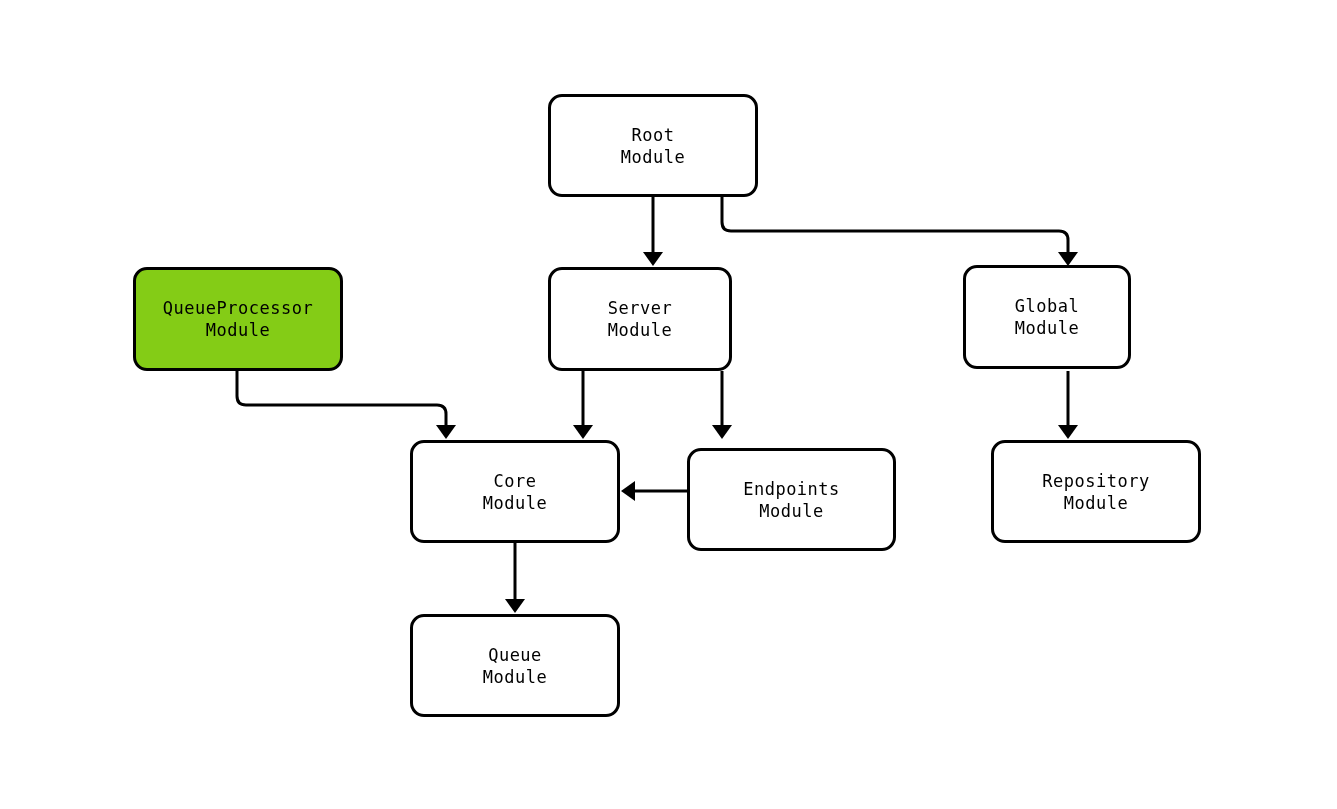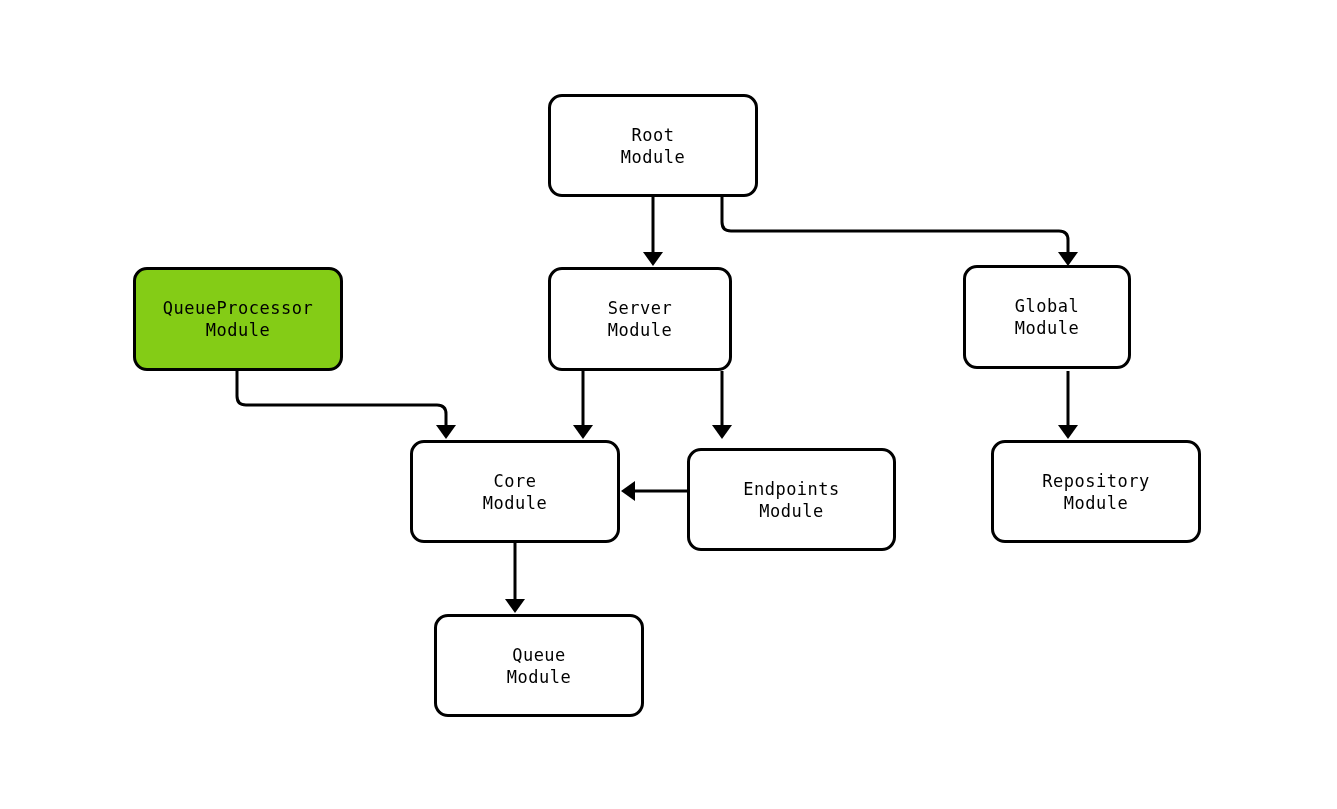--- a/index.html
+++ b/index.html
@@ -116,18 +116,18 @@
   <div class="node" style="left: 687px; top: 448px; width: 209px; height: 103px; border-color: rgb(0, 0, 0); background: rgb(255, 255, 255);">
     <span class="node-label-line">Endpoints</span>
     <span class="node-label-line">Module</span>
   </div>
 
   <div class="node" style="left: 963px; top: 440px; width: 210px; height: 103px; border-color: rgb(0, 0, 0); background: rgb(255, 255, 255); margin-left: 28px;">
     <span class="node-label-line">Repository</span>
     <span class="node-label-line">Module</span>
   </div>
 
-  <div class="node" style="left: 434px; top: 614px; width: 210px; height: 103px; border-color: rgb(0, 0, 0); background: rgb(255, 255, 255);">
+  <div class="node" style="left: 410px; top: 614px; width: 210px; height: 103px; border-color: rgb(0, 0, 0); background: rgb(255, 255, 255);">
     <span class="node-label-line">Queue</span>
     <span class="node-label-line">Module</span>
   </div>
 
 </div>
 
 </body></html>

